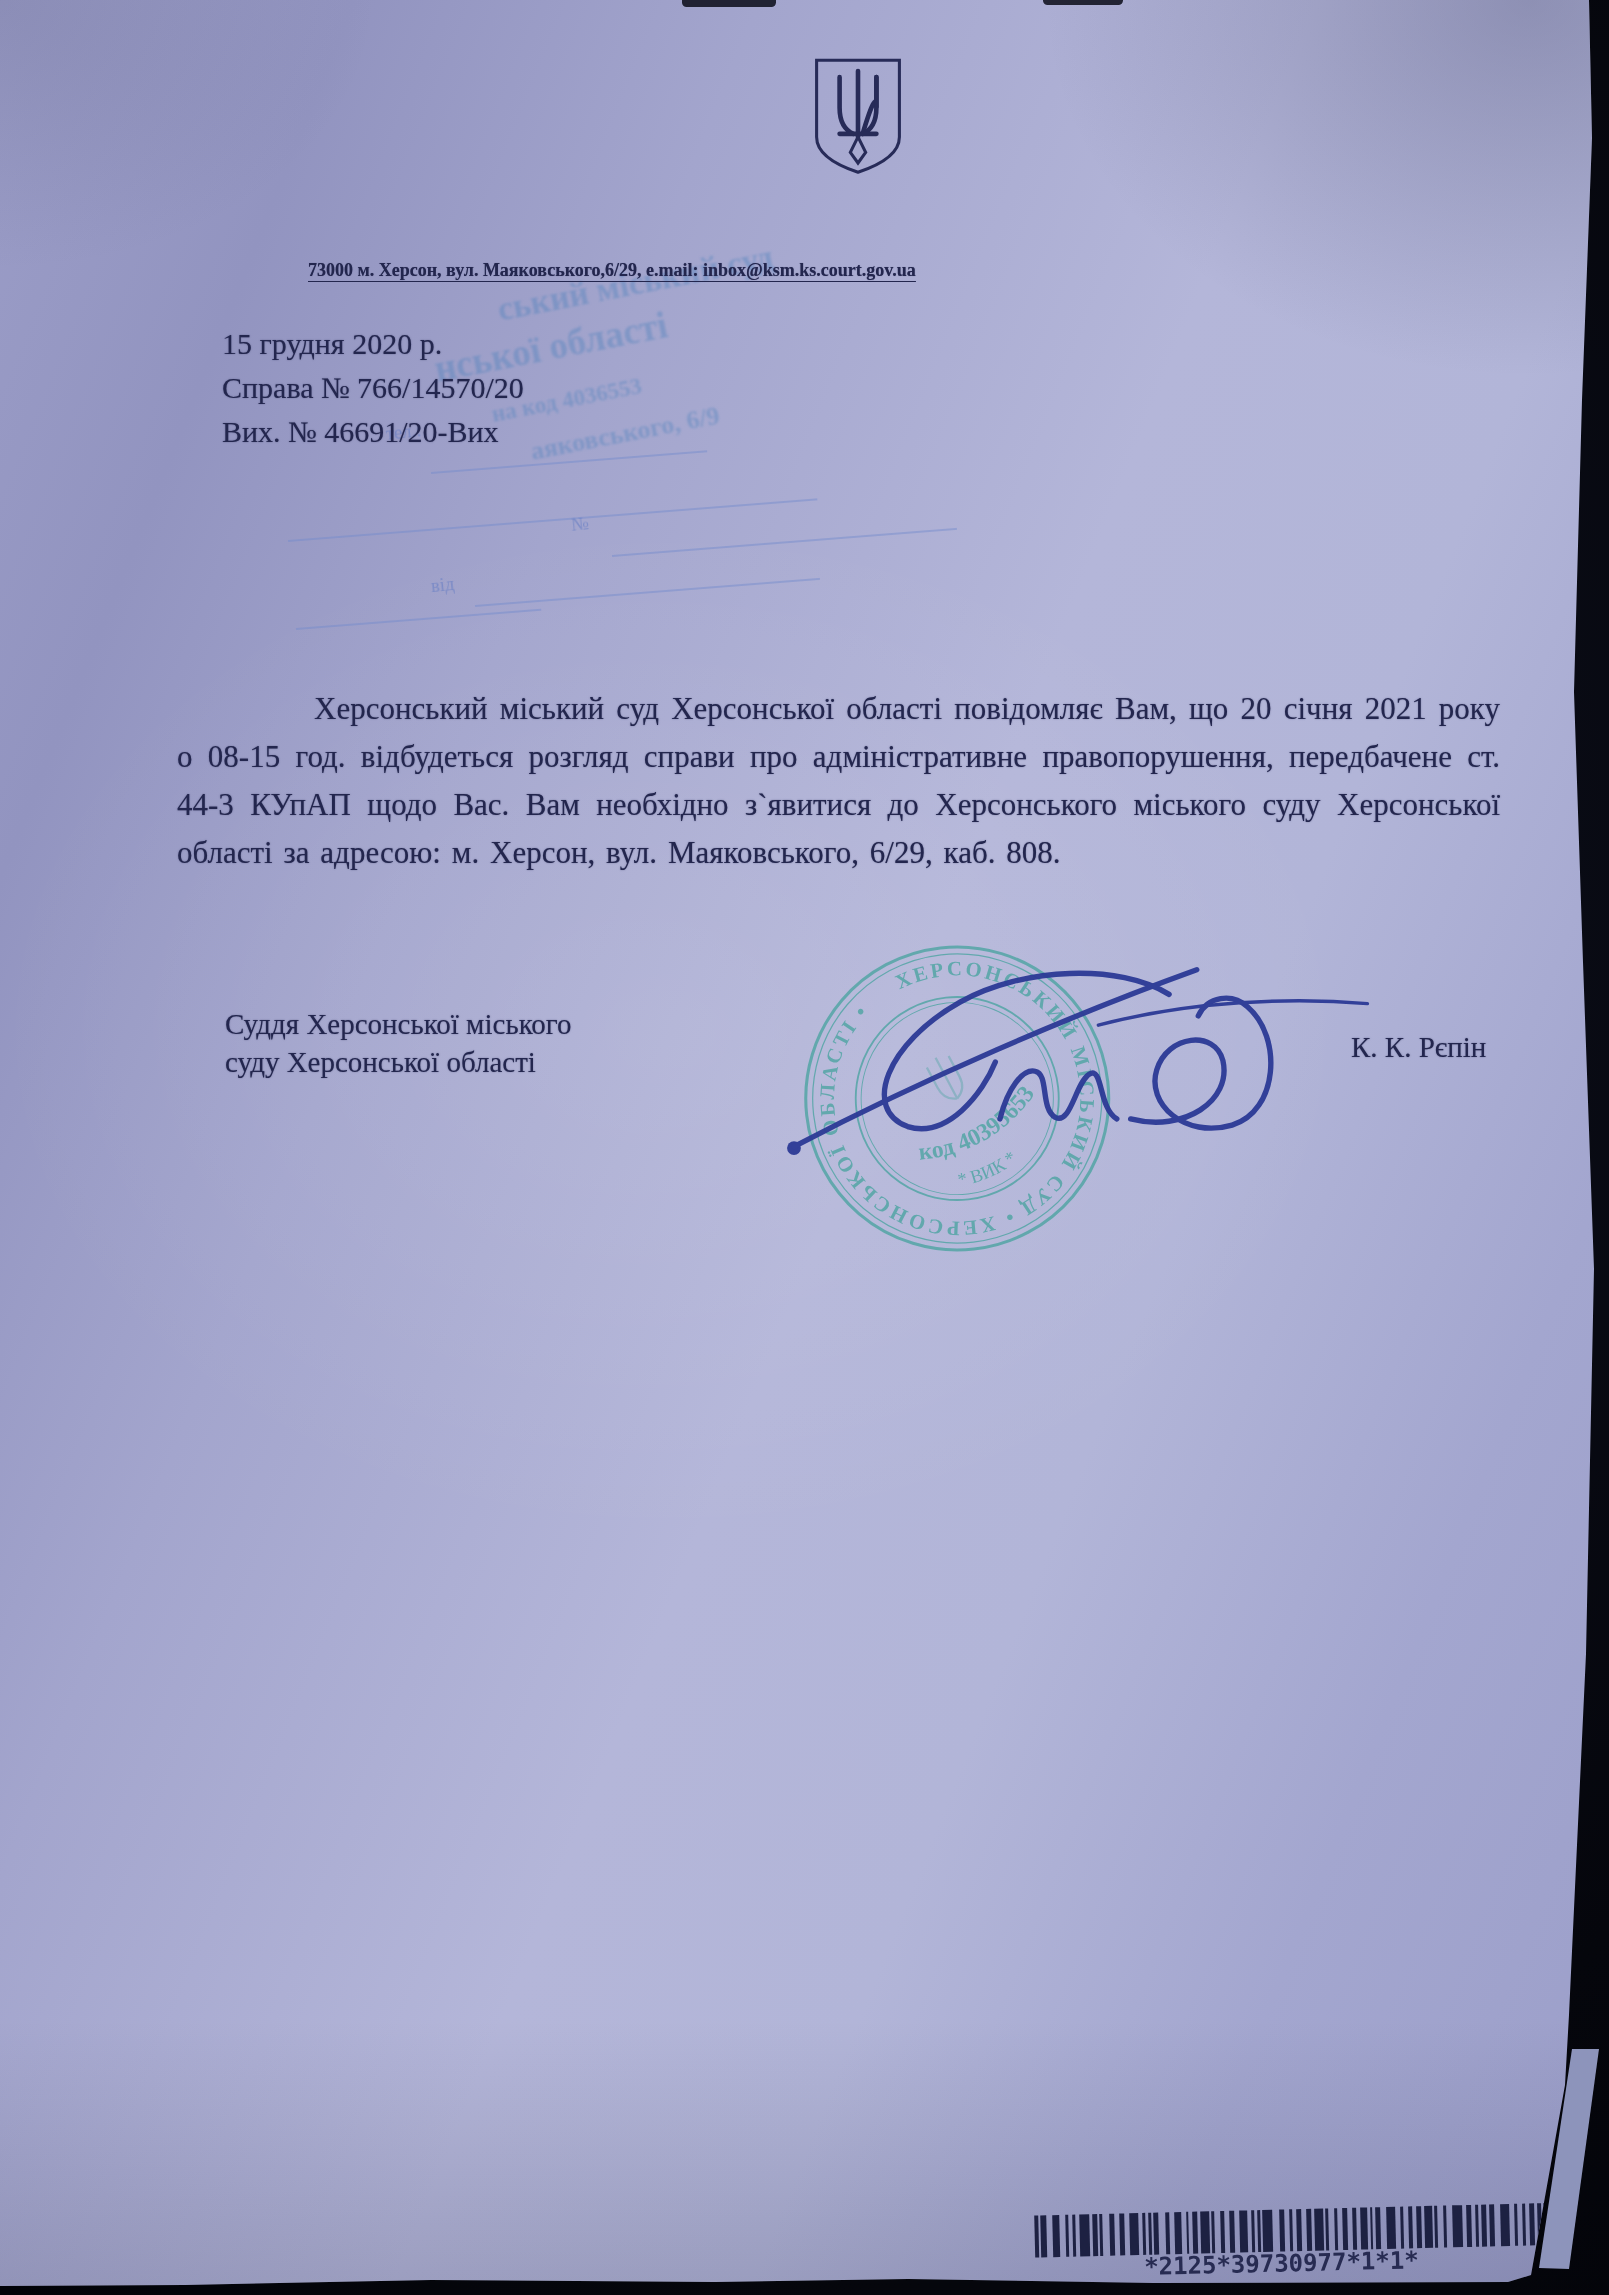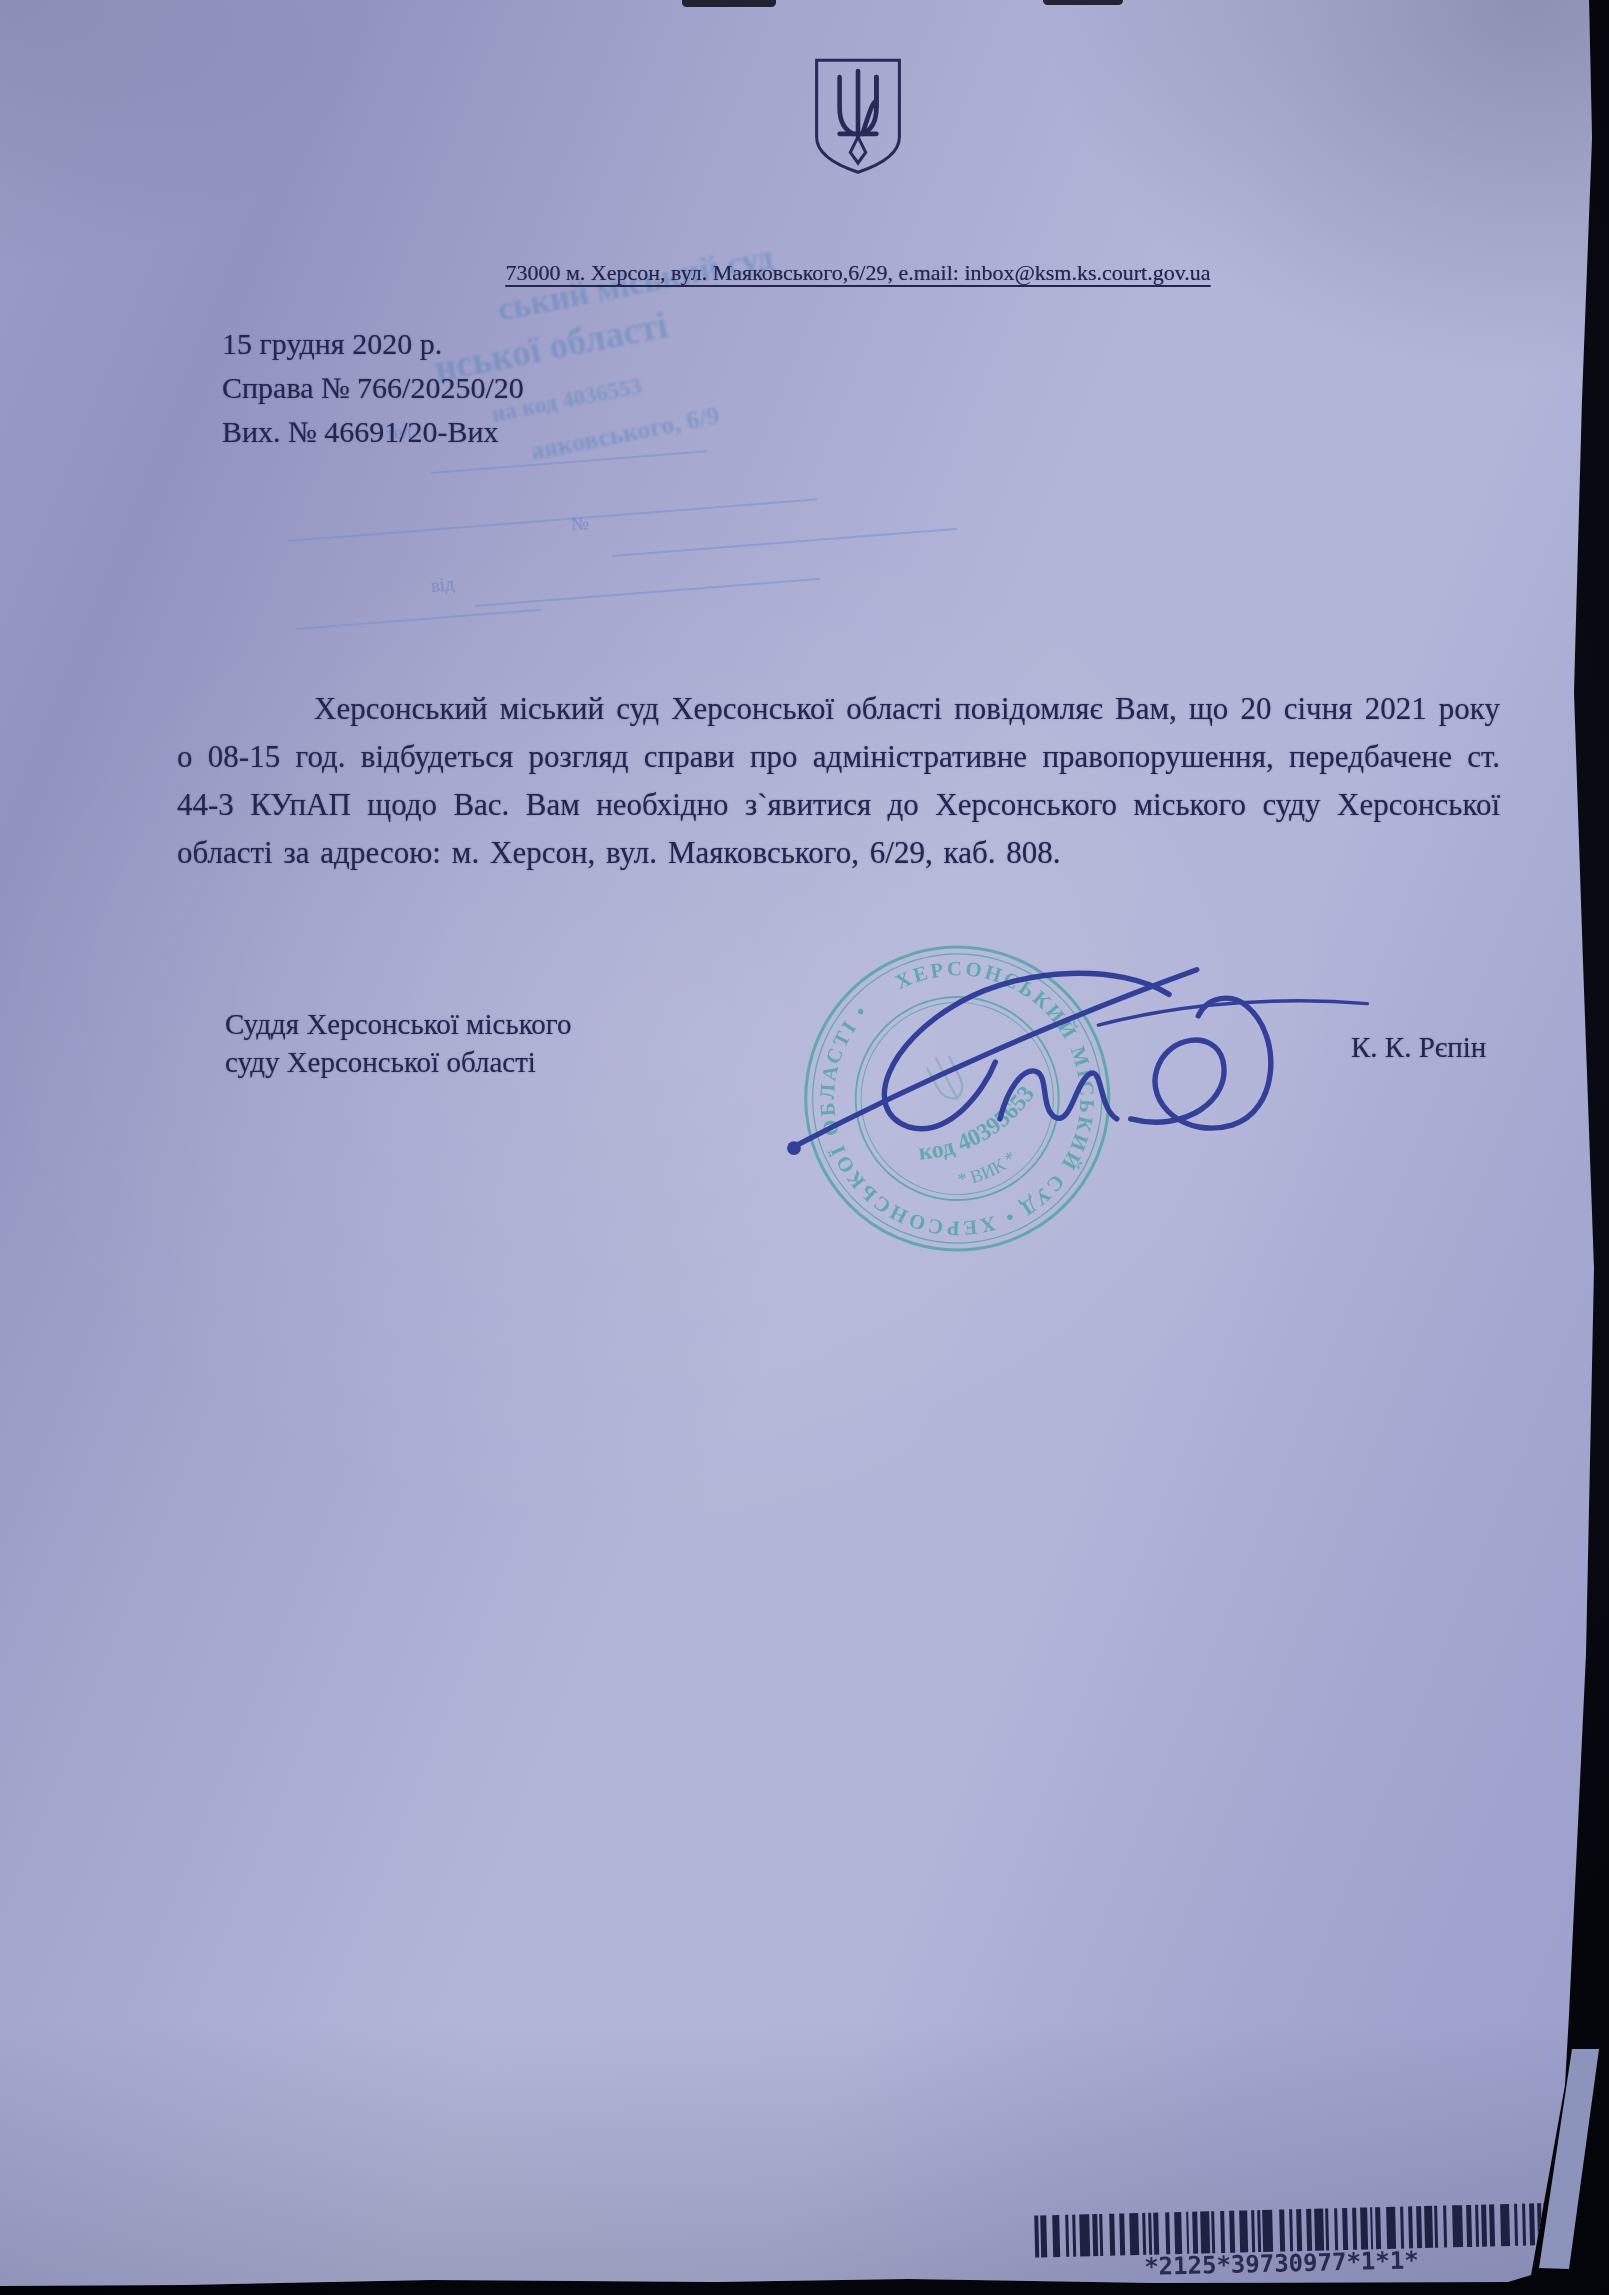--- a/index.html
+++ b/index.html
@@ -28,22 +28,22 @@
   
   .ghost-text span{position:absolute;font-weight:bold;color:rgba(72,126,186,.38);filter:blur(1.2px);transform:rotate(-11deg);transform-origin:left center;white-space:nowrap;}
   .ghost-lines div.gline{position:absolute;height:2.3px;background:rgba(112,138,205,.45);transform:rotate(-4.5deg);transform-origin:left center;filter:blur(0.5px);}
   .ghost-lines span{position:absolute;color:rgba(95,120,195,.55);font-size:18.5px;transform:rotate(-6deg);filter:blur(0.6px);}
 
   
   .ink{color:#23264e;text-shadow:0 0 1.5px rgba(35,38,78,.55);}
   .emblem{position:absolute;left:812px;top:57px;}
   .court-title{position:absolute;left:308px;top:206px;width:1100px;text-align:center;
     font-size:38px;font-weight:bold;letter-spacing:0.8px;color:#1b1e4d;text-shadow:0 0 1.5px rgba(27,30,77,.6);}
-  .court-address{position:absolute;left:308px;top:260px;width:1100px;text-align:center;
-    font-size:22px;font-weight:normal;color:#23264e;text-decoration:underline;text-underline-offset:5.4px;text-shadow:0 0 0.8px rgba(35,38,78,.6);}
+  .court-address{position:absolute;left:308px;top:260px;width:1100px;text-align:left;
+    font-size:18px;font-weight:bold;color:#23264e;text-decoration:underline;text-underline-offset:5.4px;text-shadow:0 0 0.8px rgba(35,38,78,.6);}
   .meta{position:absolute;left:222px;top:322px;font-size:30px;line-height:44px;}
   .doc-title{position:absolute;left:308px;top:482px;width:1100px;text-align:center;font-size:35px;font-weight:bold;}
   .addressee{position:absolute;left:415px;top:568px;font-size:34px;font-weight:bold;white-space:nowrap;}
   .body-par{position:absolute;left:177px;width:1323px;font-size:31px;line-height:48px;
     text-align:justify;text-align-last:left;text-indent:137px;word-spacing:3.1px;}
   .p1{top:654px;}
   .p2{top:842px;}
   .sig-role{position:absolute;left:225px;top:1005px;font-size:29px;line-height:38px;}
   .signer-name{position:absolute;left:1351px;top:1031px;font-size:29px;white-space:nowrap;}
 
@@ -95,21 +95,21 @@
         <path d="M84,26 V66 q0,26 -18,34"></path>
         <path d="M36,100 h48"></path>
         <path d="M60,104 l-10,20 10,14 10,-14 z" stroke-width="4"></path>
       </g>
     </svg>
 
     <div class="court-address">73000 м. Херсон, вул. Маяковського,6/29,  e.mail: inbox@ksm.ks.court.gov.ua</div>
 
     <div class="meta ink">
       <div>15 грудня 2020 р.</div>
-      <div>Справа № 766/20250/20</div>
+      <div>Справа № 766/14570/20</div>
       <div>Вих. № 46691/20-Вих</div>
     </div>
 
 
     <p class="body-par p1 ink">Херсонський міський суд Херсонської області повідомляє Вам, що 20 січня 2021 року о 08-15 год. відбудеться  розгляд справи про адміністративне правопорушення, передбачене ст. 44-3 КУпАП щодо Вас. Вам необхідно з`явитися до Херсонського міського суду Херсонської області за адресою: м. Херсон, вул. Маяковського, 6/29, каб. 808.</p>
 
     <div class="sig-role ink">
       <div>Суддя Херсонської міського</div>
       <div>суду Херсонської області</div>
     </div>

